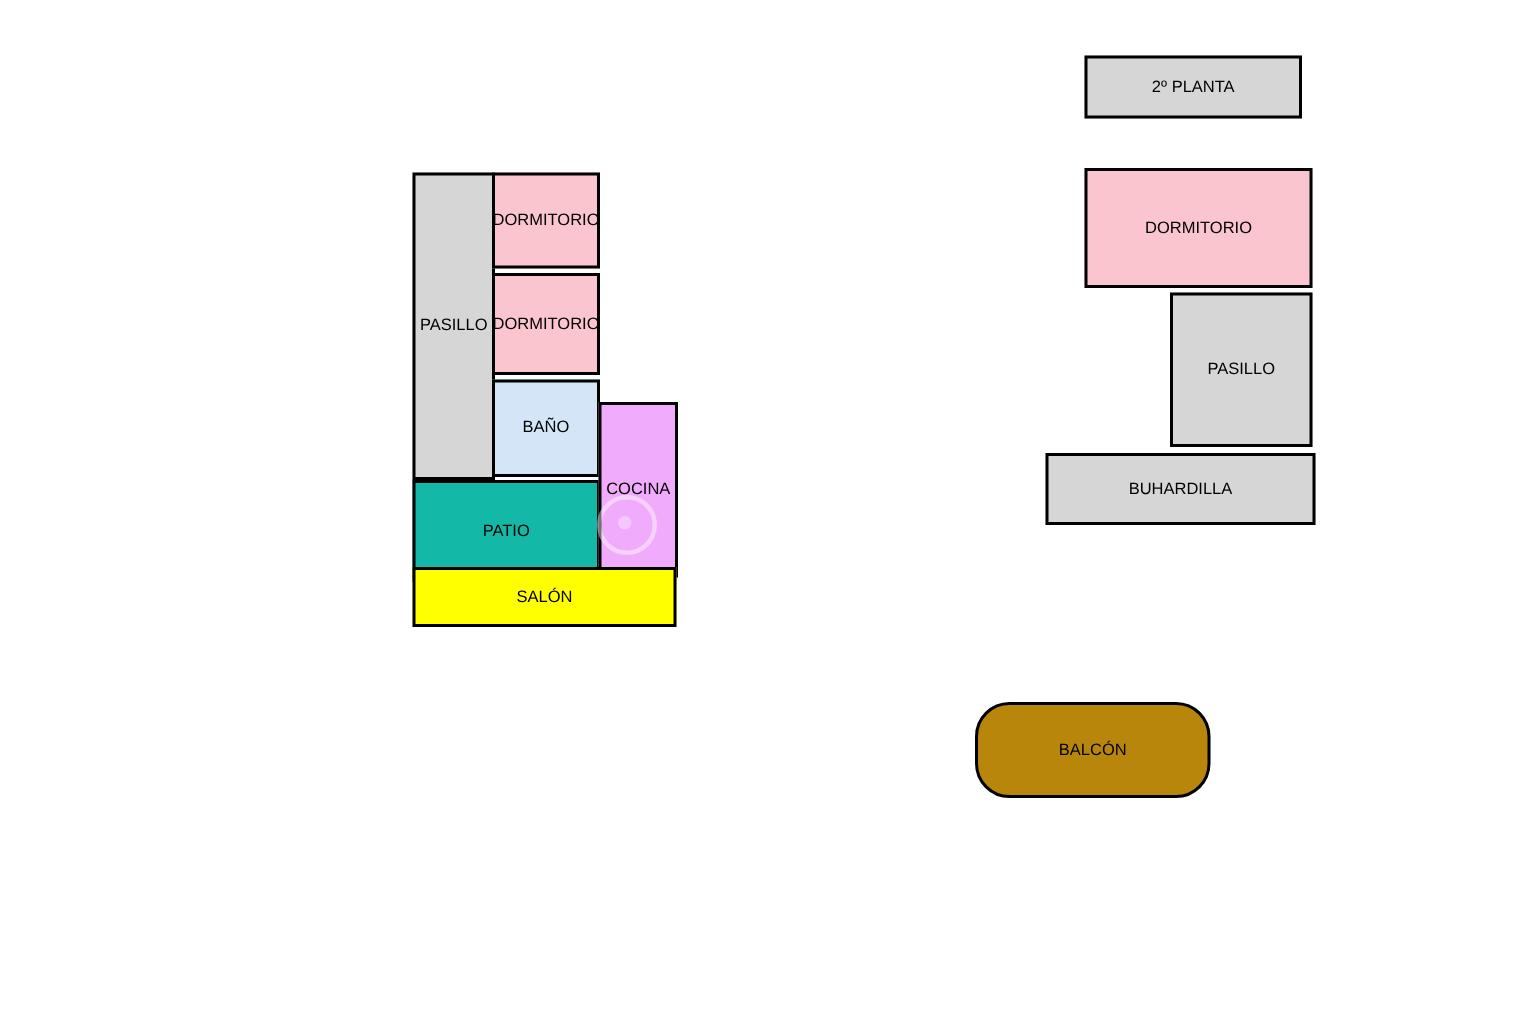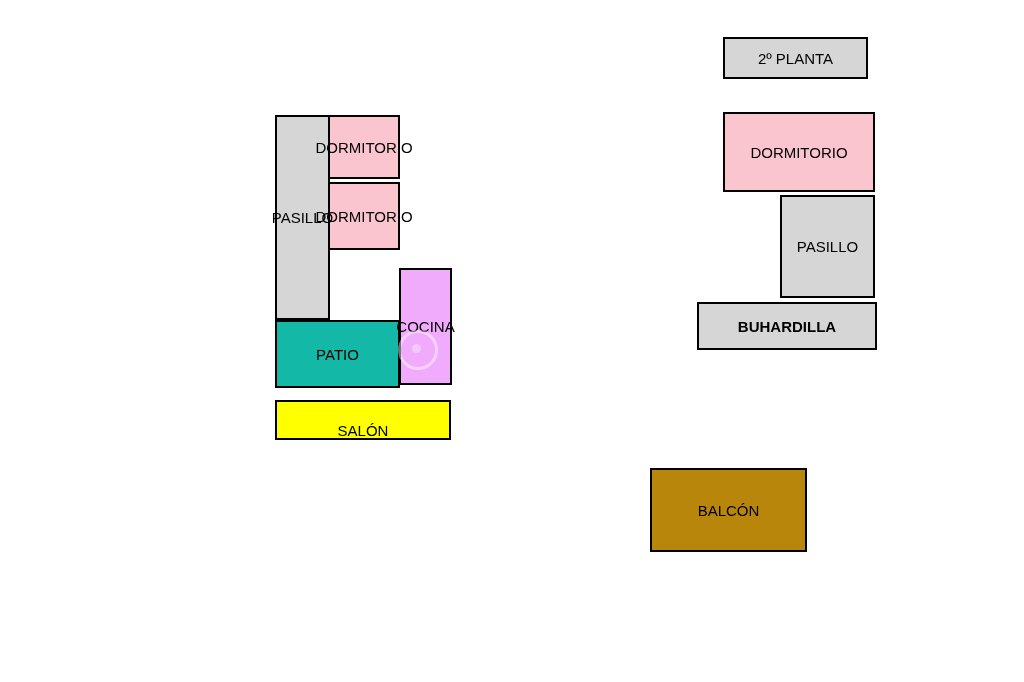--- a/index.html
+++ b/index.html
@@ -18,41 +18,41 @@
   .room {
     position: absolute;
     box-sizing: border-box;
     border: 2px solid #000000;
     display: flex;
     align-items: center;
     justify-content: center;
   }
   .room-label {
     color: #000000;
-    font-size: 15px;
+    font-size: 11px;
     white-space: nowrap;
     text-align: center;
     line-height: 1;
     pointer-events: none;
     z-index: 5;
   }
   
   #room-pasillo-left   { left: 275px; top: 115px; width: 55px;  height: 205px; }
   #room-dormitorio-l1  { left: 328px; top: 115px; width: 72px;  height: 64px;  }
   #room-dormitorio-l2  { left: 328px; top: 182px; width: 72px;  height: 68px;  }
   #room-bano           { left: 328px; top: 253px; width: 72px;  height: 65px;  }
   #room-cocina         { left: 399px; top: 268px; width: 53px;  height: 117px; }
   #room-patio          { left: 275px; top: 320px; width: 125px; height: 68px;  }
-  #room-salon          { left: 275px; top: 400px; width: 176px; height: 40px; align-items: flex-end;  }
+  #room-salon          { left: 275px; top: 378px; width: 176px; height: 40px;  }
   
   #plan-title-box      { left: 723px; top: 37px;  width: 145px; height: 42px;  }
   #room-dormitorio-r   { left: 723px; top: 112px; width: 152px; height: 80px;  }
   #room-pasillo-right  { left: 780px; top: 195px; width: 95px;  height: 103px; }
-  #room-buhardilla     { left: 697px; top: 302px; width: 180px; height: 48px; font-weight: bold;  }
-  #room-balcon         { left: 650px; top: 468px; width: 157px; height: 84px;  }
+  #room-buhardilla     { left: 697px; top: 302px; width: 180px; height: 48px;  }
+  #room-balcon         { left: 650px; top: 468px; width: 157px; height: 64px; border-radius: 23px;  }
   
   #watermark-circle {
     position: absolute;
     left: 398px;
     top: 330px;
     width: 34px;
     height: 34px;
     border: 3px solid rgba(255,255,255,0.45);
     border-radius: 50%;
     z-index: 6;
@@ -78,20 +78,23 @@
   </div>
 
   <div class="room" id="room-dormitorio-l1" style="background: rgb(251, 197, 207);">
     <span class="room-label">DORMITORIO</span>
   </div>
 
   <div class="room" id="room-dormitorio-l2" style="background: rgb(251, 197, 207);">
     <span class="room-label">DORMITORIO</span>
   </div>
 
+  <div class="room" id="room-bano" style="background: rgb(211, 229, 247);">
+    <span class="room-label">BAÑO</span>
+  </div>
 
   <div class="room" id="room-patio" style="background: #14b8a6;">
     <span class="room-label">PATIO</span>
   </div>
 
   <div class="room" id="room-cocina" style="background: #f0abfc;">
     <span class="room-label">COCINA</span>
   </div>
 
   <div class="room" id="room-salon" style="background: rgb(255, 255, 0);">

